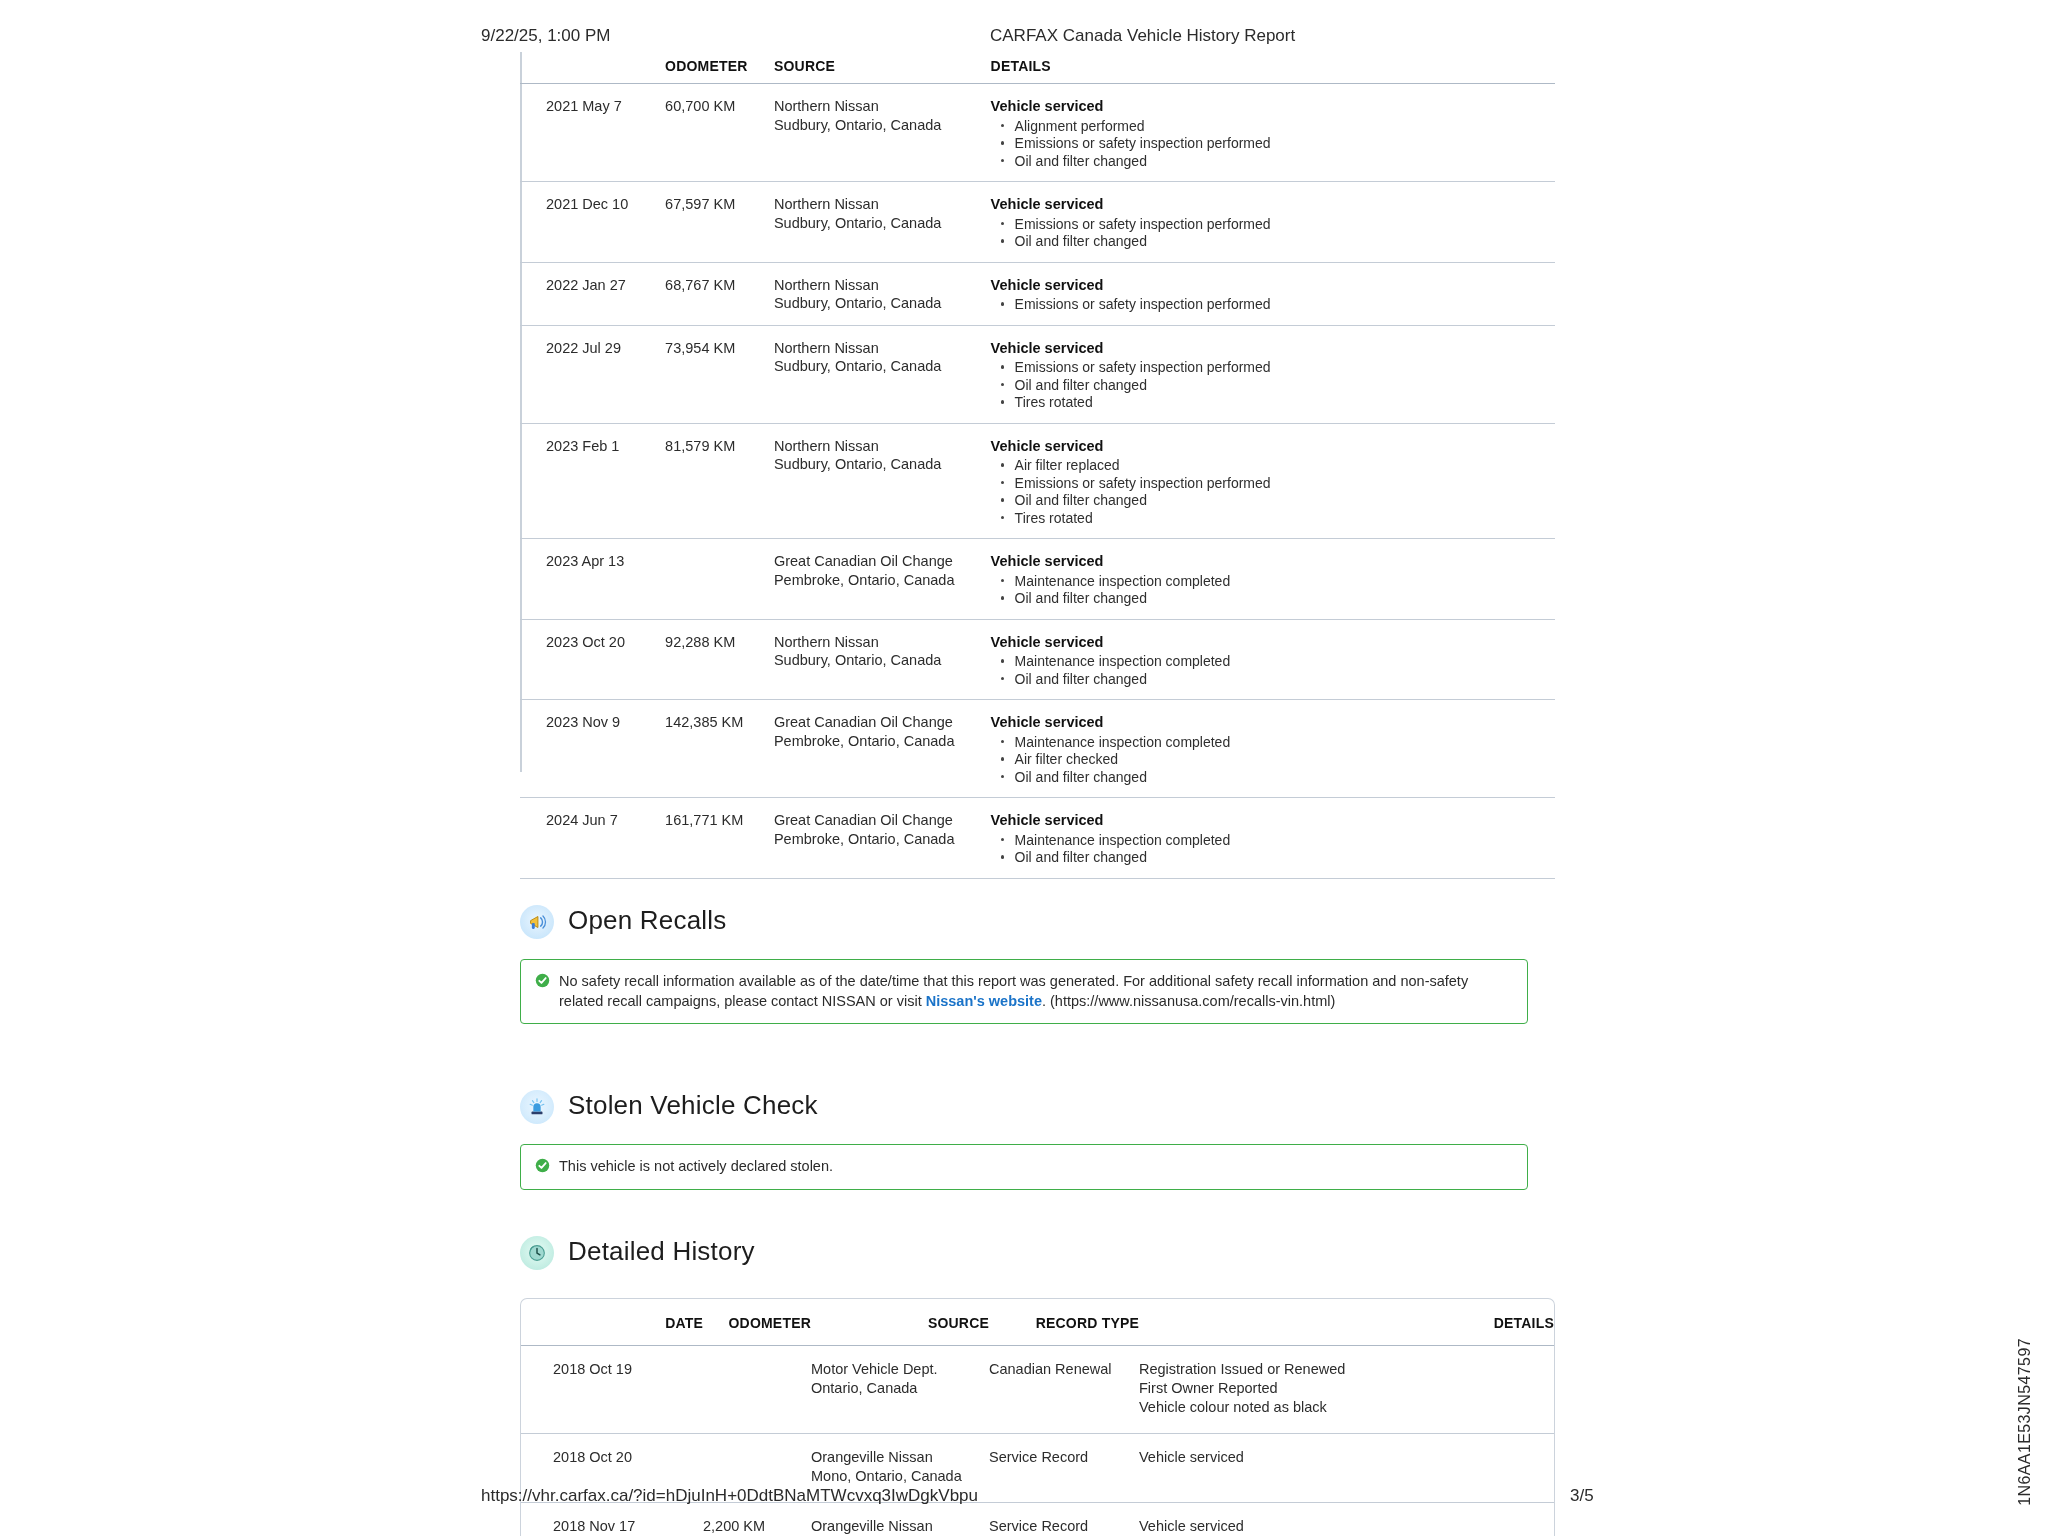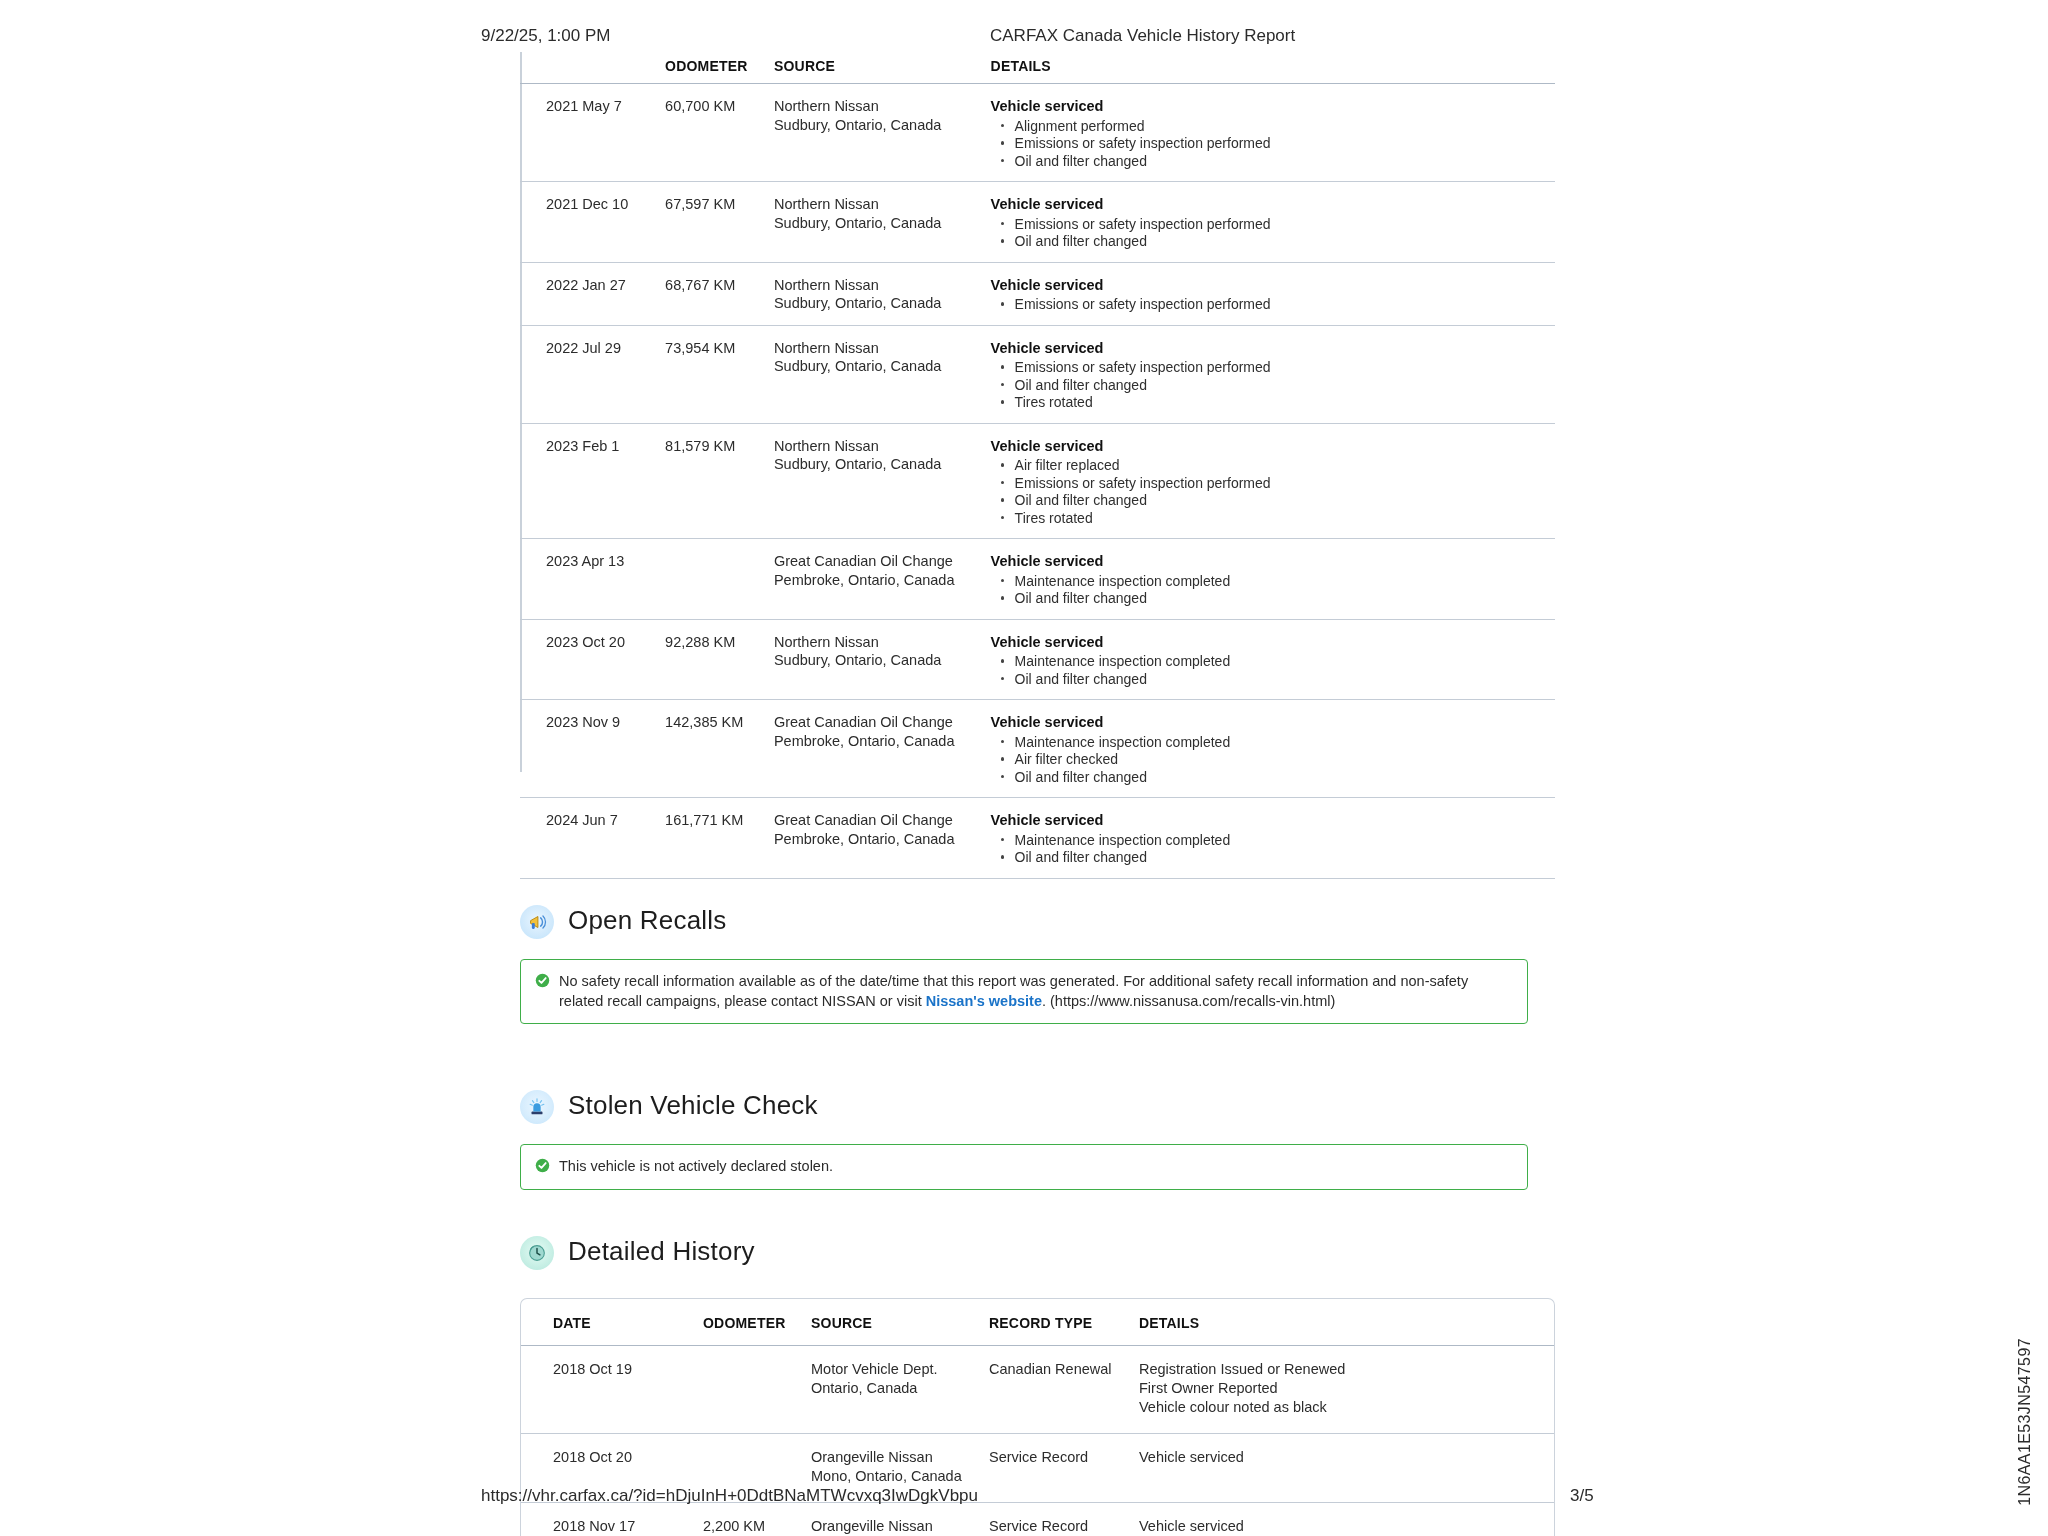--- a/index.html
+++ b/index.html
@@ -90,21 +90,21 @@
   .check-ic{flex:0 0 15px;margin-top:2px;}
   .lnk{color:#1a73c8;font-weight:bold;text-decoration:none;}
 
   
   .dh-wrap{
     margin-top:28px;border:1px solid #ccd3dc;border-radius:7px;
     width:1035px;box-sizing:border-box;overflow:hidden;border-bottom:none;
   }
   table.dh{border-collapse:collapse;width:100%;table-layout:fixed;}
   table.dh th{
-    font-size:14px;font-weight:bold;color:#111;text-align:left;
+    font-size:14px;font-weight:bold;color:#111;text-align:right;
     padding:16px 0 14px 0;letter-spacing:.2px;border-bottom:1.5px solid #aeb9c6;
   }
   table.dh td{
     font-size:14.5px;color:#2c2c2c;vertical-align:top;
     padding:14px 6px 16px 0;line-height:19px;
   }
   table.dh tbody tr{border-bottom:1.5px solid #c4ccd6;}
   .dh .d-date{width:150px;padding-left:32px !important;}
   .dh .d-odo{width:108px;}
   .dh .d-src{width:178px;}

